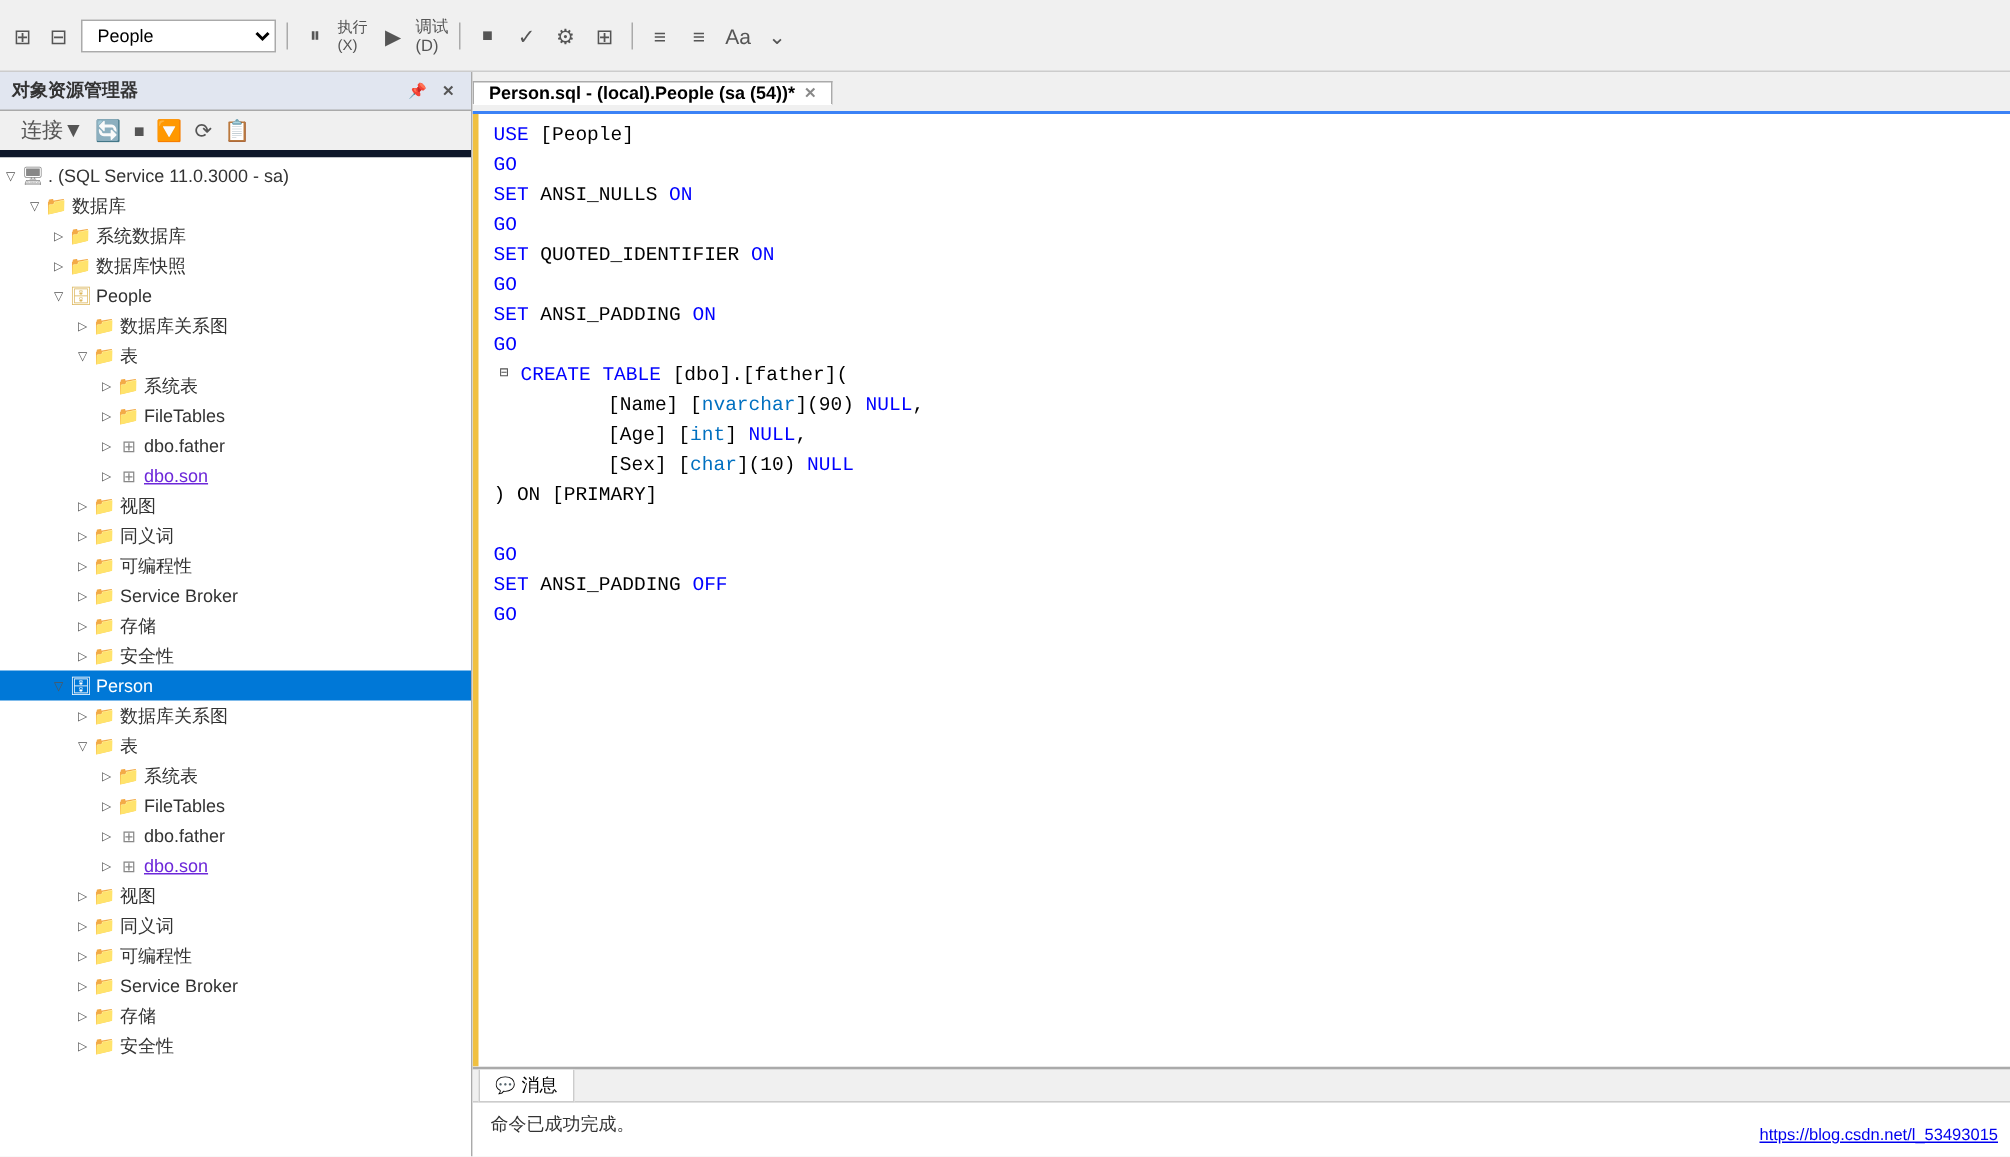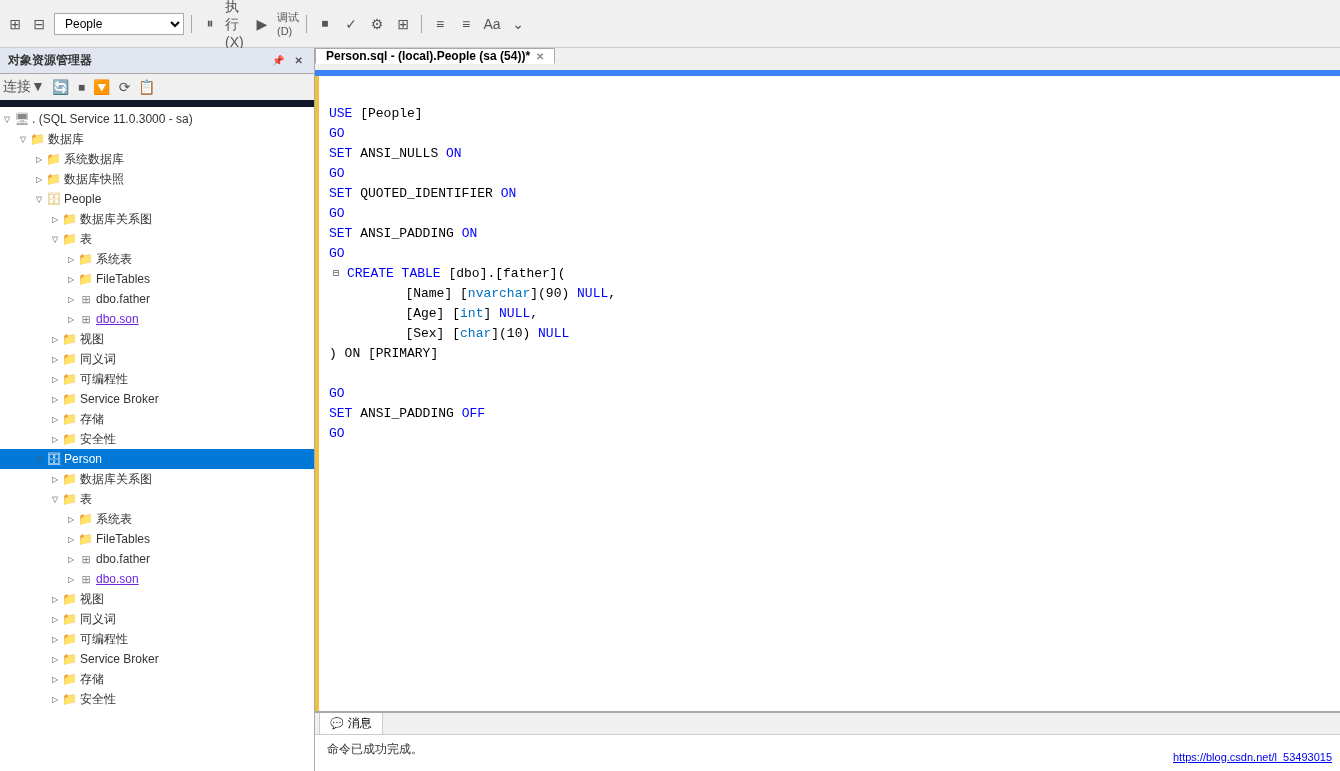--- a/index.html
+++ b/index.html
@@ -76,24 +76,24 @@
     .panel-header-btns { display: flex; gap: 4px; align-items: center; }
     .panel-header-btn {
       font-size: 10px;
       cursor: pointer;
       color: #555;
       padding: 1px 3px;
     }
 
     .obj-toolbar {
       background: #f0f0f0;
-      border-bottom: 7px solid #0f172a;
-      display: flex;
-      align-items: center;
-      padding: 2px 1px;
+      border-bottom: 5px solid #0f172a;
+      display: flex;
+      align-items: center;
+      padding: 2px 12px;
       gap: 4px;
     }
     .obj-toolbar-btn {
       font-size: 14px;
       cursor: pointer;
       color: #555;
       padding: 2px;
     }
 
     .tree-container {
@@ -151,23 +151,23 @@
     .right-panel {
       flex: 1;
       display: flex;
       flex-direction: column;
       overflow: hidden;
     }
 
     
     .tab-bar {
       background: #f0f0f0;
-      border-bottom: 6px solid #3b82f6;
-      display: flex;
-      align-items: flex-start;
+      border-bottom: 2px solid #3b82f6;
+      display: flex;
+      align-items: center;
       height: 28px;
     }
     .tab {
       display: flex;
       align-items: center;
       padding: 0 10px;
       border: 1px solid #aaa;
       border-bottom: none;
       background: #e0e0e0;
       font-size: 12px;
@@ -196,21 +196,20 @@
       overflow-x: auto;
       padding: 4px 0;
       font-family: Consolas, 'Courier New', monospace;
       font-size: 13px;
       line-height: 20px;
       position: relative;
     }
 
     .editor-content {
       padding: 0 8px;
-      margin-top: 24px;
     }
 
     .sql-line {
       display: flex;
       align-items: flex-start;
       min-height: 20px;
     }
 
     .line-marker {
       width: 14px;
@@ -315,21 +314,21 @@
 <div class="toolbar">
   <div class="toolbar-icons">
     <span class="toolbar-icon">⊞</span>
     <span class="toolbar-icon">⊟</span>
   </div>
   <select class="db-selector">
     <option>People</option>
   </select>
   <div class="toolbar-sep"></div>
   <span class="toolbar-icon">⏸</span>
-  <span class="toolbar-icon" style="font-size:14px;">执行(X)</span>
+  <span class="toolbar-icon" style="font-size:10px;">执行(X)</span>
   <span class="toolbar-icon">▶</span>
   <span class="toolbar-icon" style="font-size:11px;">调试(D)</span>
   <div class="toolbar-sep"></div>
   <span class="toolbar-icon">⏹</span>
   <span class="toolbar-icon">✓</span>
   <span class="toolbar-icon">⚙</span>
   <span class="toolbar-icon">⊞</span>
   <div class="toolbar-sep"></div>
   <span class="toolbar-icon">≡</span>
   <span class="toolbar-icon">≡</span>

